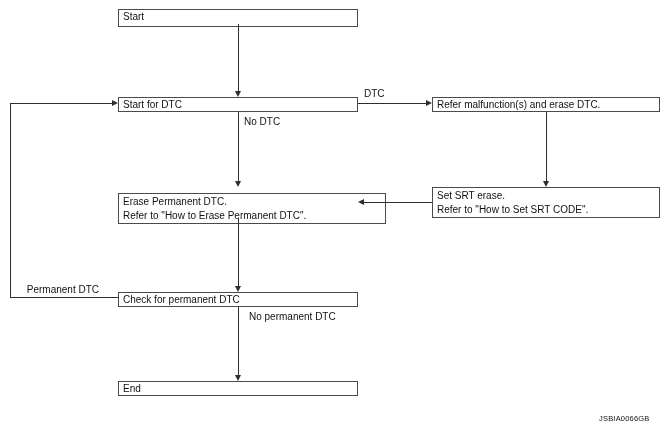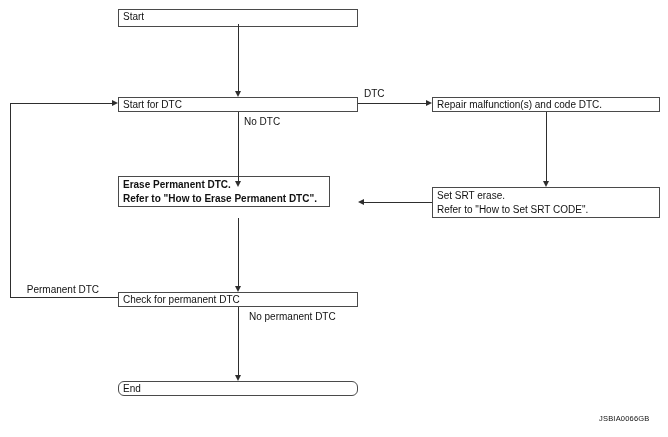--- a/index.html
+++ b/index.html
@@ -33,35 +33,35 @@
 </style>
 </head>
 <body>
 
 <div class="canvas">
 
   <div class="node node-single" style="left:118px; top:9px; width:240px; height:18px;">Start</div>
 
   <div class="node node-single" style="left:118px; top:97px; width:240px; height:15px;">Start for DTC</div>
 
-  <div class="node node-single" style="left:432px; top:97px; width:228px; height:15px;">Repair malfunction(s) and code DTC.</div>
+  <div class="node node-single" style="left:432px; top:97px; width:228px; height:15px;">Refer malfunction(s) and erase DTC.</div>
 
-  <div class="node" style="left:118px; top:176px; width:212px; height:31px;font-weight:bold;">
+  <div class="node" style="left:118px; top:193px; width:268px; height:31px;">
     <div class="ln">Erase Permanent DTC.</div>
     <div class="ln">Refer to "How to Erase Permanent DTC".</div>
   </div>
 
   <div class="node" style="left:432px; top:187px; width:228px; height:31px;">
     <div class="ln">Set SRT erase.</div>
     <div class="ln">Refer to "How to Set SRT CODE".</div>
   </div>
 
   <div class="node node-single" style="left:118px; top:292px; width:240px; height:15px;">Check for permanent DTC</div>
 
-  <div class="node node-single" style="left:118px; top:381px; width:240px; height:15px;border-radius:6px;">End</div>
+  <div class="node node-single" style="left:118px; top:381px; width:240px; height:15px;">End</div>
 
   <div class="vline" style="left:238px; top:24px; height:67px;"></div>
   <div class="arr arr-down" style="left:235px; top:91px;"></div>
 
   <div class="hline" style="left:358px; top:103px; width:68px;"></div>
   <div class="arr arr-right" style="left:426px; top:100px;"></div>
   <span class="elabel" style="left:364px; top:88px;">DTC</span>
 
   <div class="vline" style="left:238px; top:112px; height:69px;"></div>
   <div class="arr arr-down" style="left:235px; top:181px;"></div>

